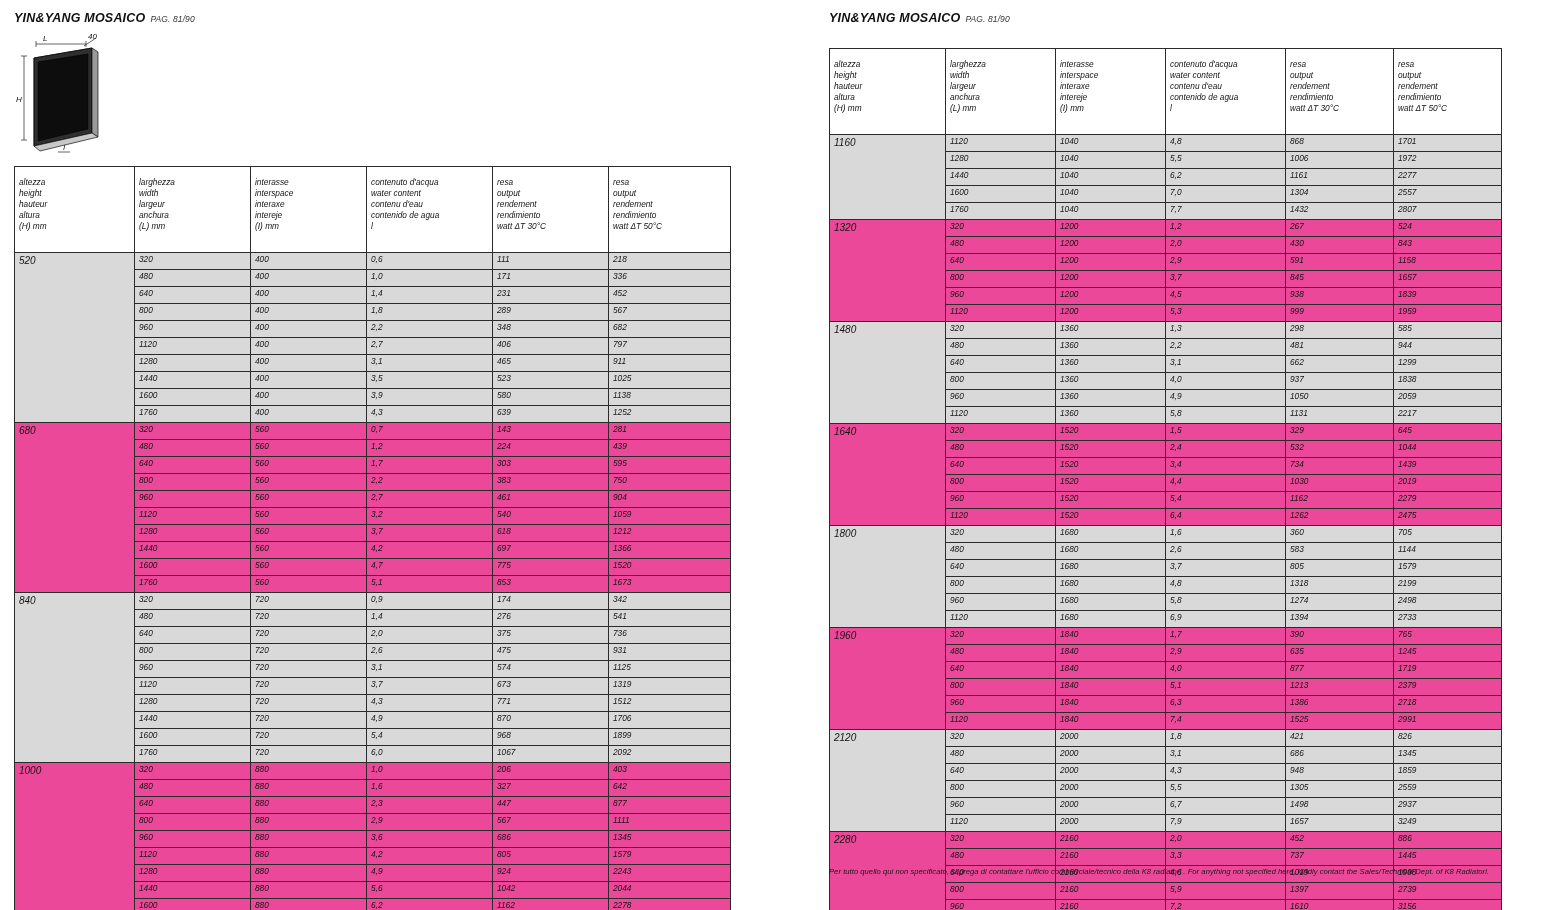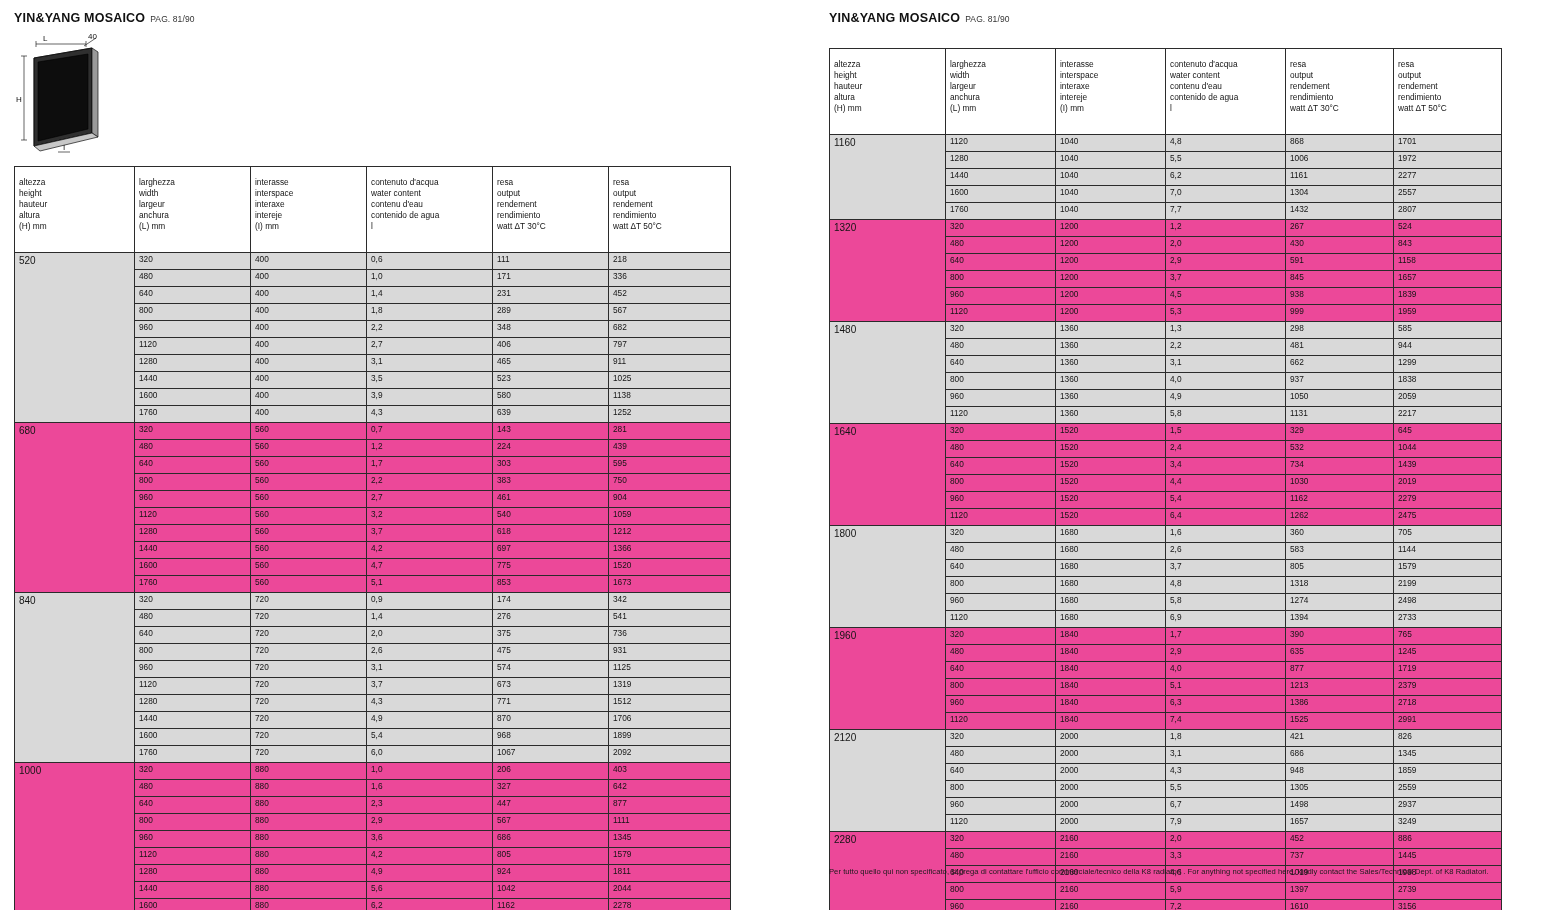--- a/index.html
+++ b/index.html
@@ -14,20 +14,21 @@
     color: #1a1a1a;
     position: relative;
     overflow: hidden;
   }
   .page {
     position: absolute;
     top: 0;
     left: 0;
     width: 1553px;
     height: 910px;
+    font-style: italic;
   }
   .panel {
     position: absolute;
     top: 0;
     height: 910px;
   }
   .panel-left { left: 0; width: 775px; }
   .panel-right { left: 775px; width: 778px; }
 
   .title-row {
@@ -446,21 +447,21 @@
             <td class="rowcell">880</td>
             <td class="rowcell">4,2</td>
             <td class="rowcell">805</td>
             <td class="rowcell">1579</td>
           </tr>
           <tr class="group-plain">
             <td class="rowcell">1280</td>
             <td class="rowcell">880</td>
             <td class="rowcell">4,9</td>
             <td class="rowcell">924</td>
-            <td class="rowcell">1811</td>
+            <td class="rowcell">2243</td>
           </tr>
           <tr class="group-plain">
             <td class="rowcell">1440</td>
             <td class="rowcell">880</td>
             <td class="rowcell">5,6</td>
             <td class="rowcell">1042</td>
             <td class="rowcell">2044</td>
           </tr>
           <tr class="group-plain">
             <td class="rowcell">1600</td>

